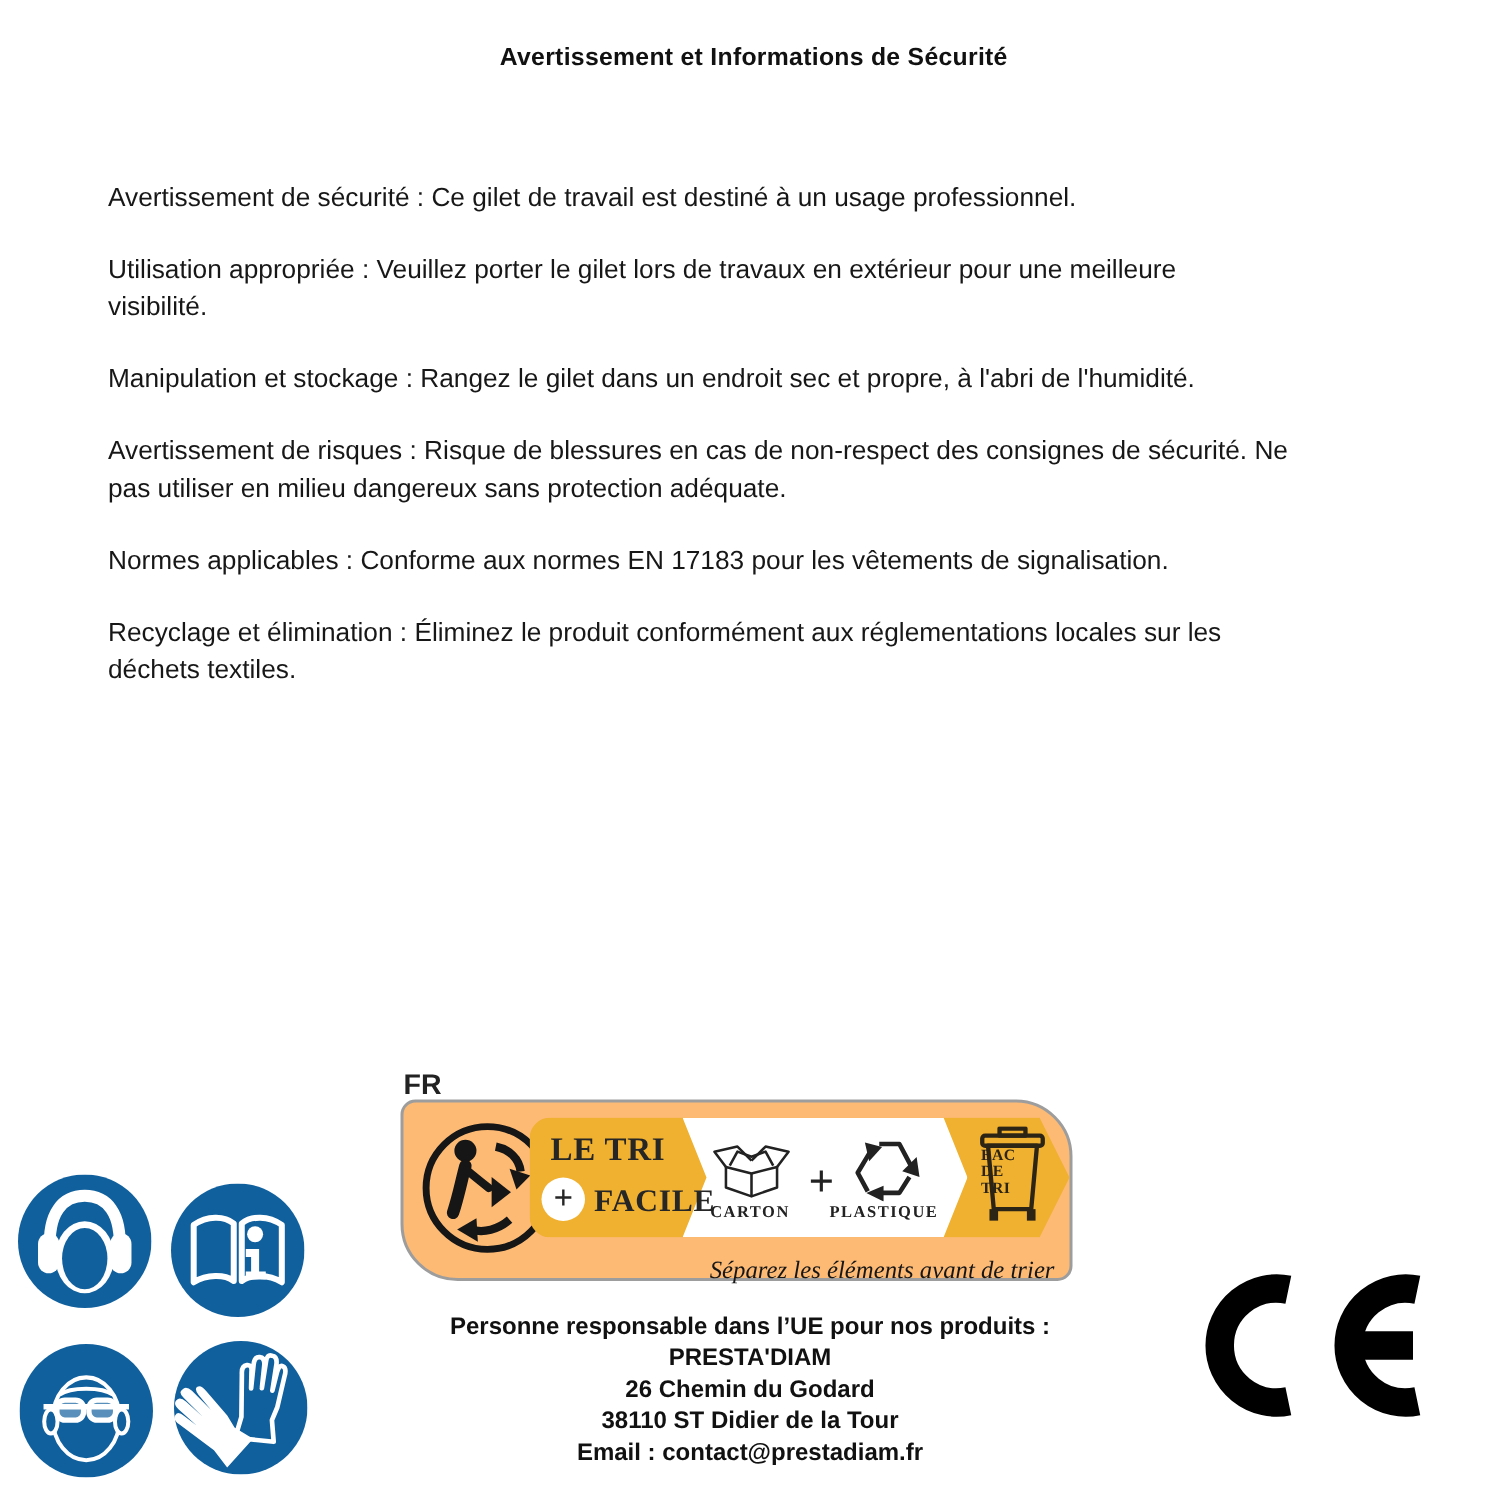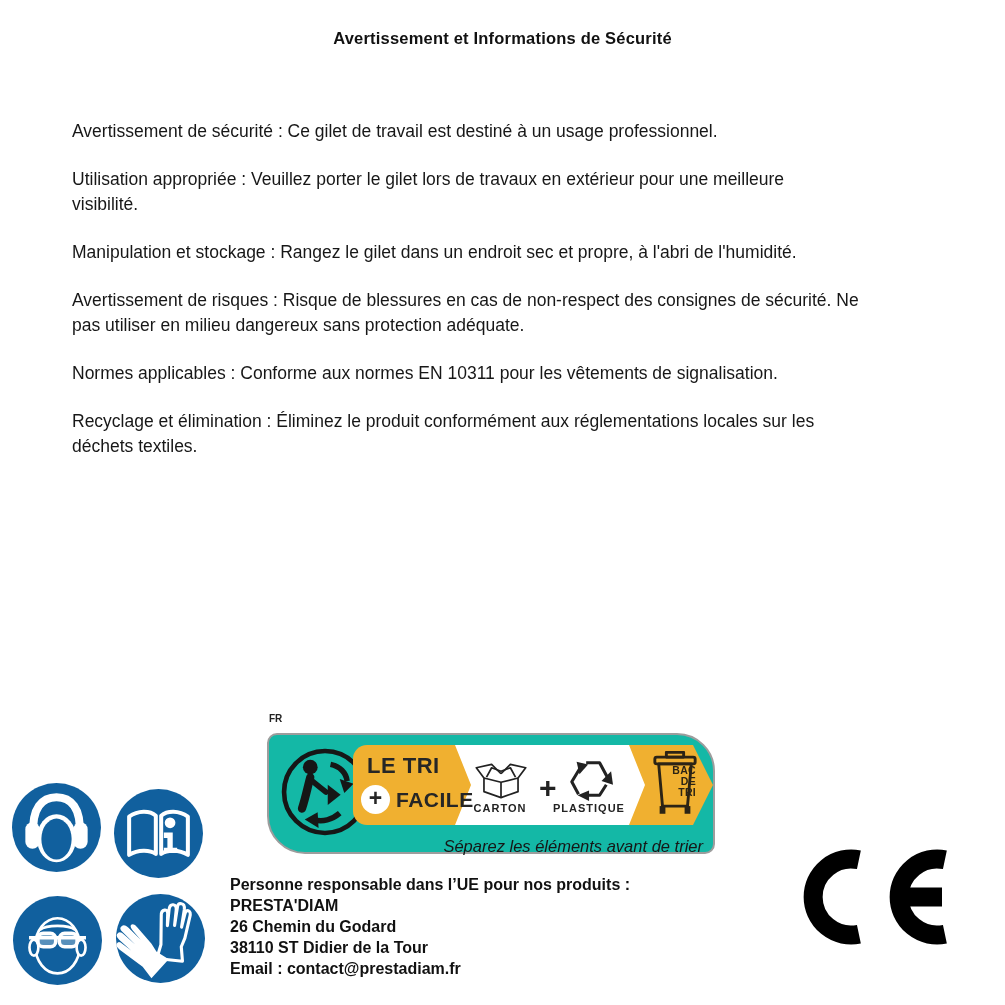--- a/index.html
+++ b/index.html
@@ -16,26 +16,27 @@
     letter-spacing:0.2px;
   }
   .body-text { position:absolute; left:72px; top:83px; width:920px;margin-top:36px; }
   .body-text p {
     font-size:17.5px; line-height:25px; color:#171717;
     white-space:pre-line; margin:0 0 23px 0; font-weight:400;
   }
   
   .fr-tag {
     position:absolute; left:269px; top:713px;
-    font-size:10px; font-weight:bold; color:#222;
+    font-size:19px; font-weight:bold; color:#222;
   }
   .tri-box {
     position:absolute; left:267px; top:733px; width:448px; height:121px;
-    background:#14b8a6; border:2px solid #9d9d9d;
+    background:#fdba74; border:2px solid #9d9d9d;
     border-radius:10px 38px 10px 38px;
+    font-family:Liberation Serif, serif;
   }
   .triman-svg { position:absolute; left:10px; top:5px; }
   .tri-band {
     position:absolute; left:84px; top:10px; width:360px; height:80px;
     border-radius:14px 0 0 14px;
     clip-path:polygon(0 0, calc(100% - 20px) 0, 100% 50%, calc(100% - 20px) 100%, 0 100%);
   }
   .tri-band-white {
     position:absolute; left:102px; top:0; width:190px; height:80px; background:#fff;
     clip-path:polygon(0 0, calc(100% - 16px) 0, 100% 50%, calc(100% - 16px) 100%, 0 100%, 16px 50%);
@@ -61,33 +62,33 @@
   .mat-plus {
     position:absolute; left:186px; top:26px; font-size:30px; font-weight:bold; color:#222;
   }
   .mat-icon-2 { position:absolute; left:212px; top:10px; }
   .mat-label-2 {
     position:absolute; left:200px; top:57px; width:82px; text-align:left;
     font-size:11px; font-weight:bold; letter-spacing:1px; color:#222;
   }
   .bin-icon { position:absolute; left:298px; top:6px; }
   .bin-text {
-    position:absolute; left:301px; top:20px; width:42px; text-align:right;
+    position:absolute; left:301px; top:20px; width:42px; text-align:left;
     font-size:10.5px; font-weight:bold; line-height:11px; color:#2c2415;
     letter-spacing:0.3px;
   }
   .tri-instruction {
     position:absolute; right:10px; top:102px;
     font-size:16.5px; font-style:italic; color:#161616;
   }
   
   .picto { position:absolute; }
   
   .address {
-    position:absolute; left:230px; top:874px; width:540px; text-align:left;
+    position:absolute; left:230px; top:874px; width:540px; text-align:center;
   }
   .address div {
     font-size:16px; font-weight:bold; color:#111; line-height:21px;
   }
   
   .ce { position:absolute; left:799px; top:841px; }
 </style>
 </head>
 <body>
 
@@ -95,21 +96,21 @@
 
   <div class="page-title">Avertissement et Informations de Sécurité</div>
 
   <div class="body-text">
     <p>Avertissement de sécurité : Ce gilet de travail est destiné à un usage professionnel.</p>
     <p>Utilisation appropriée : Veuillez porter le gilet lors de travaux en extérieur pour une meilleure
 visibilité.</p>
     <p>Manipulation et stockage : Rangez le gilet dans un endroit sec et propre, à l'abri de l'humidité.</p>
     <p>Avertissement de risques : Risque de blessures en cas de non-respect des consignes de sécurité. Ne
 pas utiliser en milieu dangereux sans protection adéquate.</p>
-    <p>Normes applicables : Conforme aux normes EN 10311 pour les vêtements de signalisation.</p>
+    <p>Normes applicables : Conforme aux normes EN 17183 pour les vêtements de signalisation.</p>
     <p>Recyclage et élimination : Éliminez le produit conformément aux réglementations locales sur les
 déchets textiles.</p>
   </div>
 
   <div class="fr-tag">FR</div>
 
   <div class="tri-box">
 
     <svg class="triman-svg" width="92" height="104" viewBox="0 0 100 108">
       <g transform="translate(0,4)">

